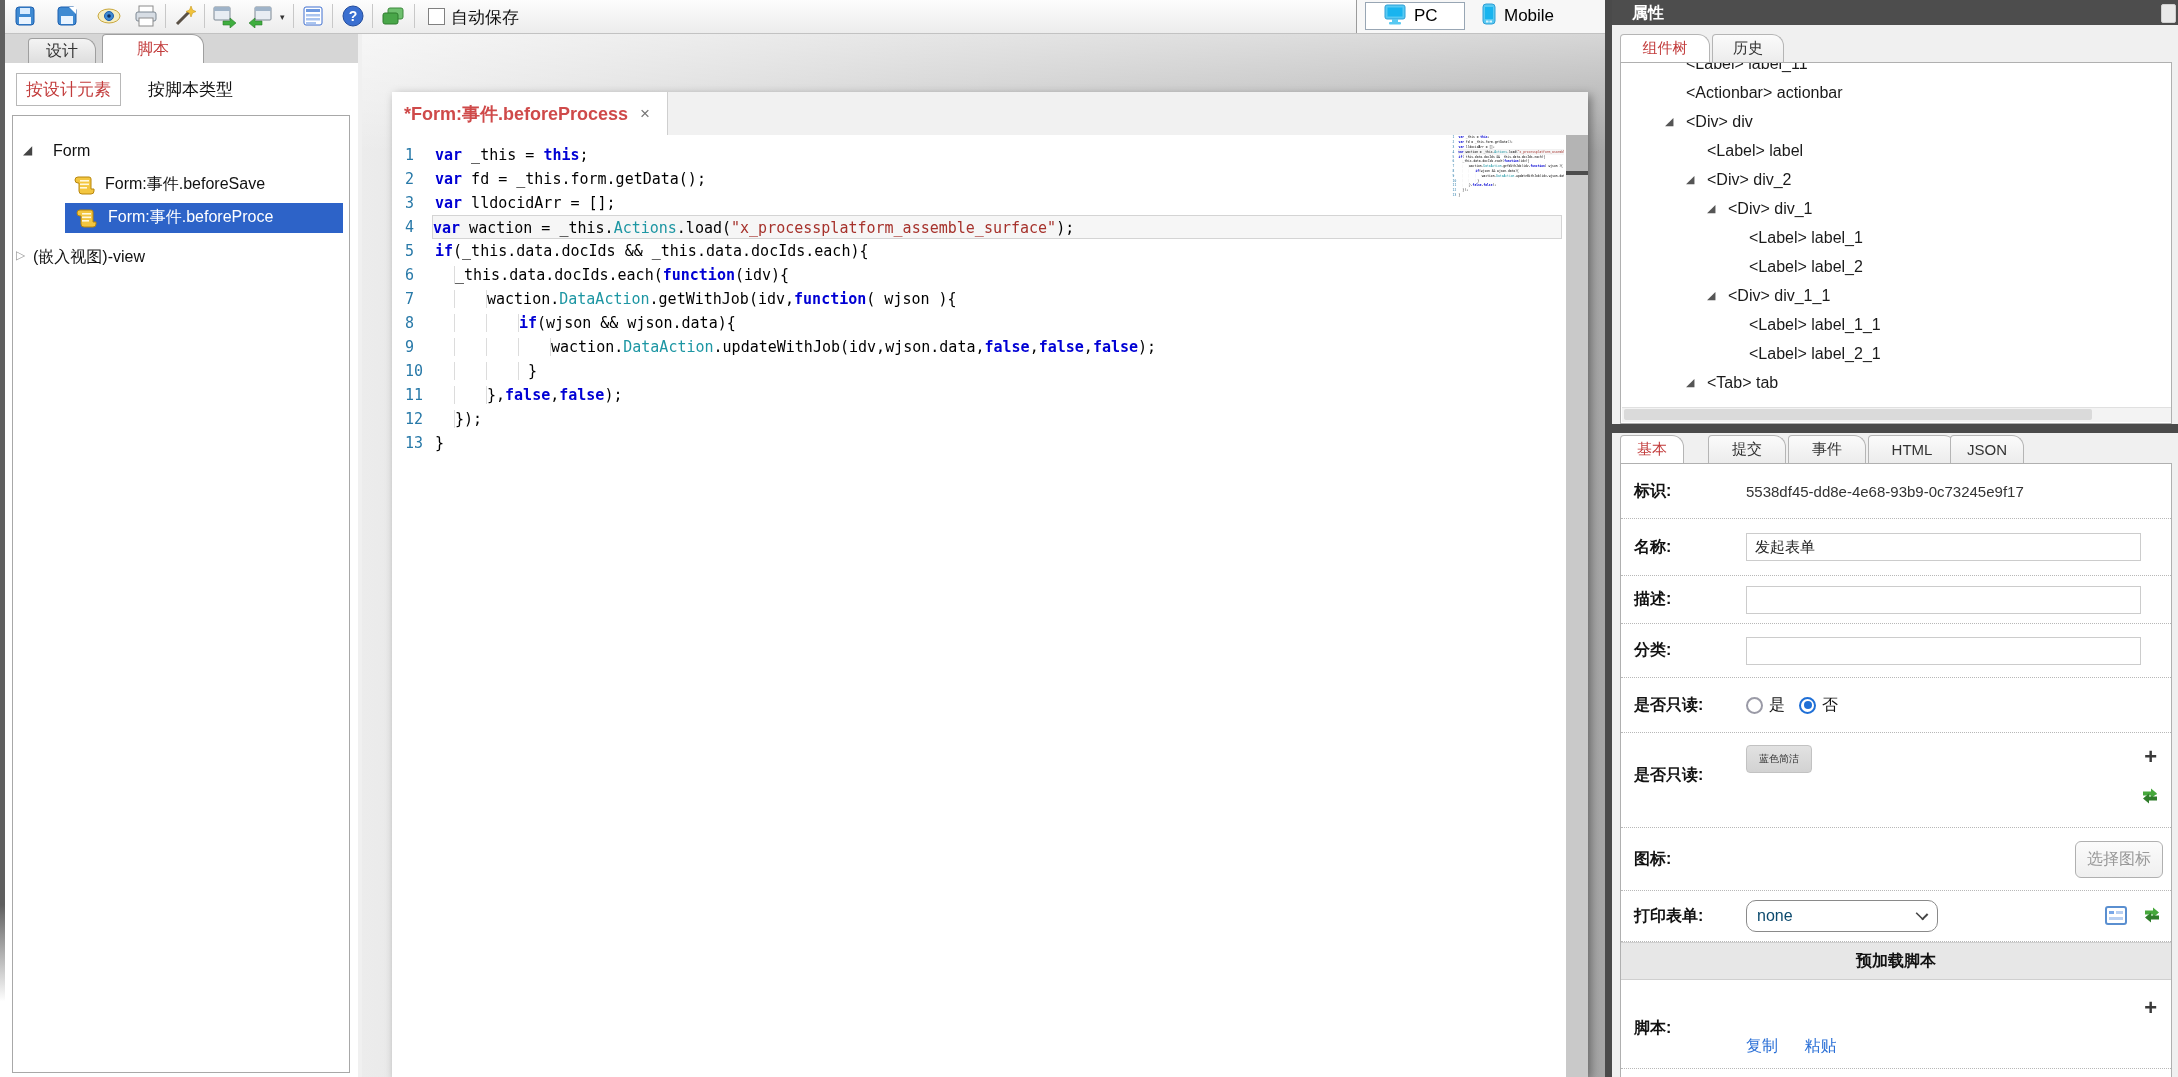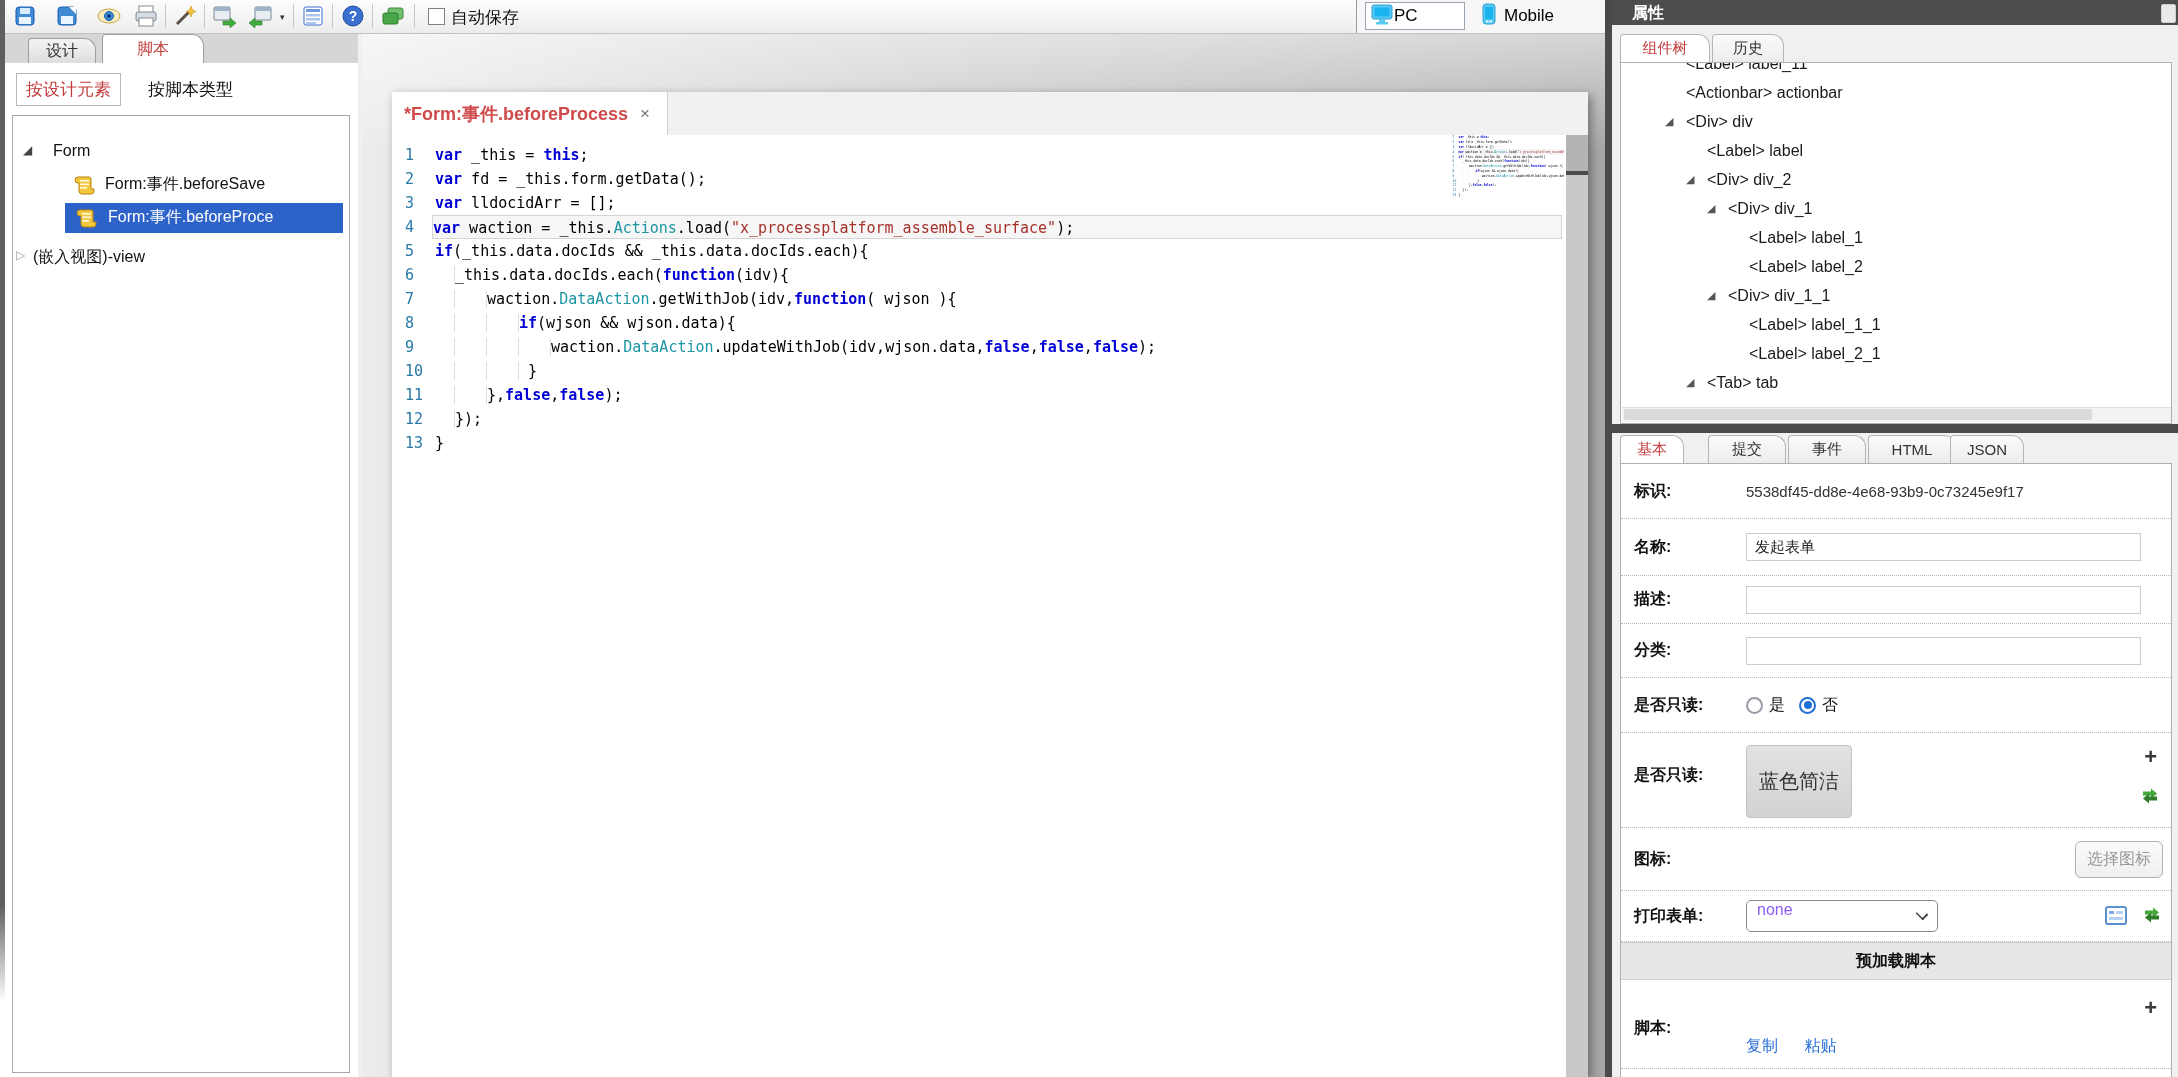--- a/index.html
+++ b/index.html
@@ -15,21 +15,21 @@
   
   #toolbar{position:absolute;left:0;top:0;width:1605px;height:33px;
     background:linear-gradient(#fdfdfd,#ececec);border-bottom:1px solid #c2c2c2;z-index:30;}
   .tb-ic{position:absolute;top:3px;width:26px;height:26px;display:flex;align-items:center;justify-content:center;cursor:pointer;}
   .tb-sep{position:absolute;top:4px;width:1px;height:24px;background:#c8c8c8;}
   .tb-caret{position:absolute;top:12px;font-size:9px;color:#333;}
   #autosave-box{position:absolute;left:428px;top:8px;width:15px;height:15px;border:1px solid #808080;background:#fff;}
   #autosave-lbl{position:absolute;left:451px;top:6px;font-size:17px;color:#111;}
   #pc-strip{position:absolute;left:1356px;top:0;width:249px;height:33px;background:#f7f7f7;border-left:1px solid #9b9b9b;}
   #pc-btn{position:absolute;left:8px;top:2px;width:100px;height:28px;background:#fff;border:1px solid #98a6b4;
-    display:flex;align-items:center;padding-left:4px;box-sizing:border-box;cursor:pointer;}
+    display:flex;align-items:center;gap:7px;padding-left:17px;box-sizing:border-box;cursor:pointer;}
   #mobile-btn{position:absolute;left:118px;top:2px;width:120px;height:28px;display:flex;align-items:center;gap:7px;padding-left:6px;box-sizing:border-box;cursor:pointer;}
   .devlbl{font-size:17px;color:#000;}
 
   
   #left-panel{position:absolute;left:0;top:33px;width:358px;height:1044px;background:#fff;z-index:10;}
   #lp-tabstrip{position:absolute;left:0;top:0;width:100%;height:30px;background:#d6d6d6;border-bottom:1px solid #b5b5b5;}
   .lp-tab{position:absolute;bottom:-1px;height:26px;display:flex;align-items:center;justify-content:center;
     font-size:16px;border:1px solid #9f9f9f;border-bottom:none;border-radius:4px 12px 0 0;cursor:pointer;box-sizing:border-box;}
   #lp-tab-design{left:28px;width:68px;background:linear-gradient(#f4f4f4,#dddddd);color:#333;}
   #lp-tab-script{left:102px;width:102px;height:30px;background:#fff;color:#c23b3b;}
@@ -96,27 +96,27 @@
   #rp-propsbox{position:absolute;left:8px;top:463px;width:552px;height:616px;background:#fff;border:1px solid #b0b0b0;box-sizing:border-box;overflow:hidden;}
   .prow{position:relative;border-bottom:1px dotted #b8b8b8;box-sizing:border-box;padding-left:13px;display:flex;align-items:center;}
   .plab{width:112px;flex:0 0 112px;font-weight:bold;font-size:16px;color:#111;}
   .pval{font-size:15px;color:#333;}
   .pinput{width:395px;height:28px;border:1px solid #ccc;font-size:15px;padding:0 8px;box-sizing:border-box;font-family:"Liberation Sans",sans-serif;color:#222;background:#fff;}
   .radio{width:17px;height:17px;border-radius:50%;box-sizing:border-box;display:inline-block;vertical-align:-3px;cursor:pointer;}
   .radio.off{border:2px solid #9a9aa6;background:#fff;}
   .radio.on{border:2px solid #1f6fd6;background:#fff;position:relative;}
   .radio.on:after{content:"";position:absolute;left:2.5px;top:2.5px;width:8px;height:8px;border-radius:50%;background:#1f6fd6;}
   .radlbl{font-size:16px;color:#111;margin:0 14px 0 6px;}
-  .chipbtn{background:linear-gradient(#e2e2e2,#d2d2d2);border:1px solid #c2c2c2;border-radius:4px;padding:22px 12px;font-size:20px;color:#333;cursor:pointer;}
+  .chipbtn{background:linear-gradient(#e2e2e2,#d2d2d2);border:1px solid #c2c2c2;border-radius:4px;padding:6px 12px;font-size:10px;color:#333;cursor:pointer;}
   .plus{position:absolute;right:14px;font-size:22px;font-weight:bold;color:#3a3a3a;line-height:16px;cursor:pointer;}
   .swap{position:absolute;cursor:pointer;}
   #icon-pick-btn{position:absolute;right:8px;top:13px;border:1px solid #b0b0b0;border-radius:6px;background:linear-gradient(#fbfbfb,#efefef);
     color:#999;font-size:16px;padding:7px 11px;cursor:pointer;}
-  #print-select{position:relative;width:192px;height:32px;border:1px solid #8a8a8a;border-radius:5px;background:#fff;
-    display:flex;padding-left:10px;box-sizing:border-box;font-size:16px;color:#8b5cf6;cursor:pointer;}
+  #print-select{position:relative;width:192px;height:32px;border:1px solid #8a8a8a;border-radius:10px;background:#fff;
+    display:flex;align-items:center;padding-left:10px;box-sizing:border-box;font-size:16px;color:#0c4a6e;cursor:pointer;}
   #print-chev{position:absolute;right:10px;top:10px;width:8px;height:8px;border-right:2px solid #444;border-bottom:2px solid #444;transform:rotate(45deg) scale(1,.8);margin-top:-2px;}
   #preload-hdr{background:#e7e7e7;border-top:1px solid #cfcfcf;border-bottom:1px solid #cfcfcf;height:36px;
     display:flex;align-items:center;justify-content:center;font-weight:bold;font-size:16px;color:#111;}
   .lnk{color:#2a6fd6;font-size:16px;cursor:pointer;margin-right:22px;text-decoration:none;}
 </style>
 </head>
 <body>
 
 <div id="toolbar">
   <div class="tb-ic" style="left:12px">

